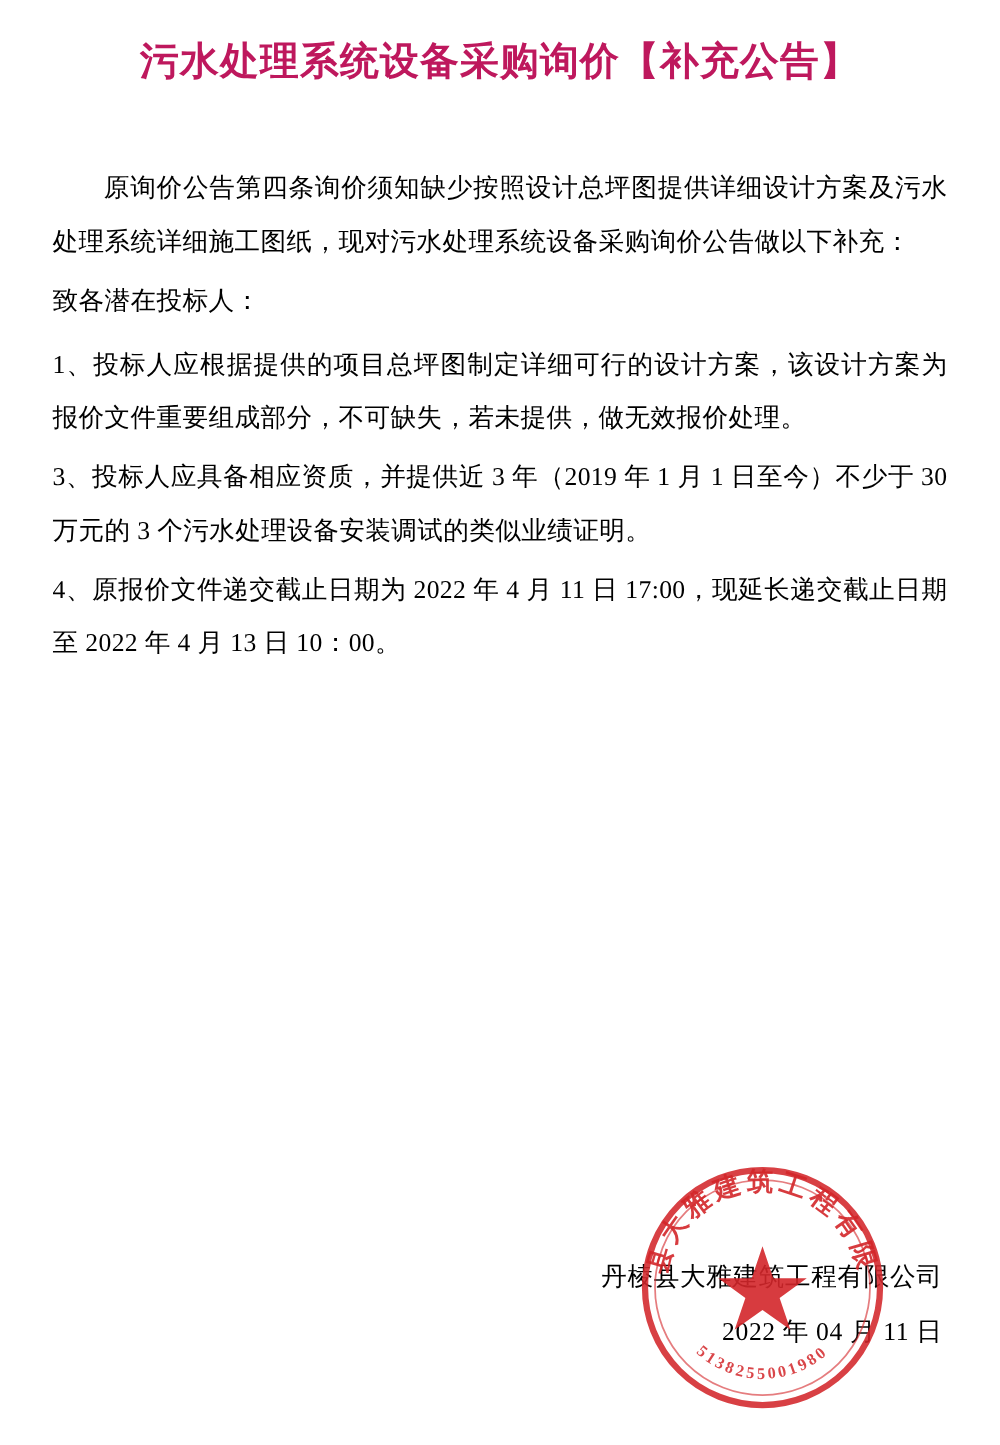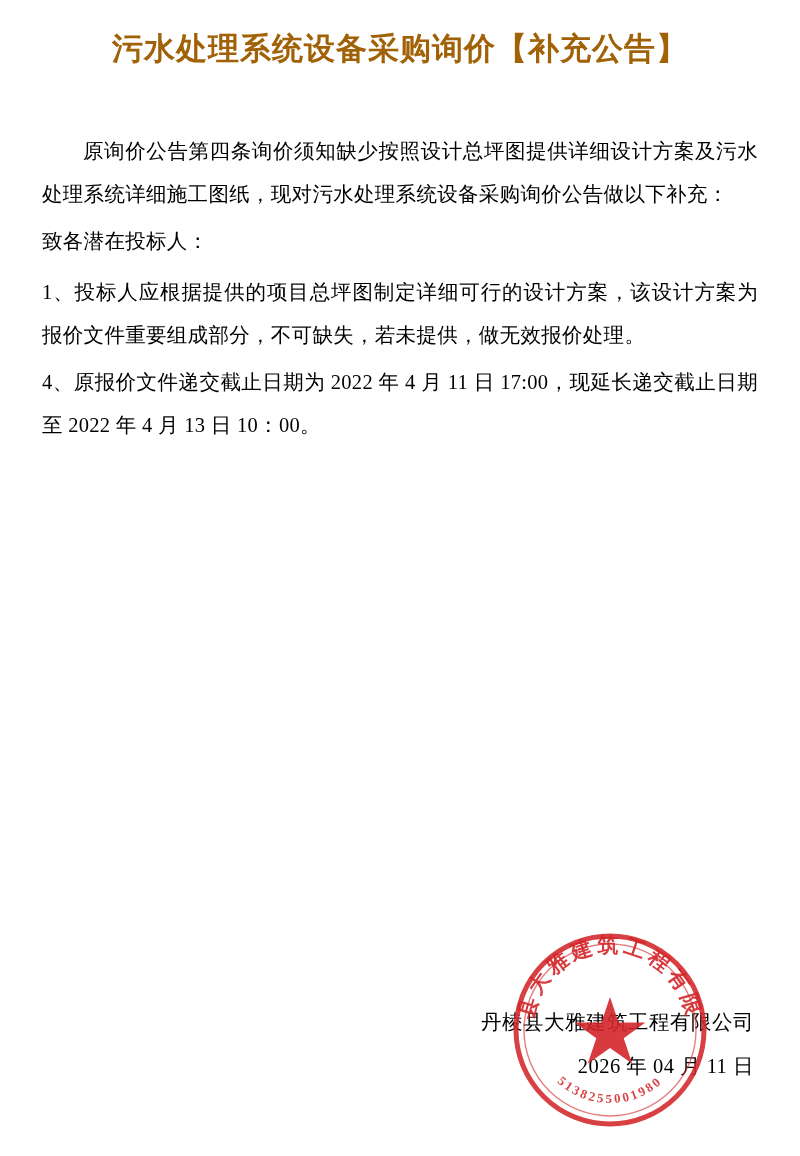--- a/index.html
+++ b/index.html
@@ -23,21 +23,21 @@
   .doc-title {
     position: absolute;
     left: 0;
     top: 28px;
     width: 800px;
     text-align: center;
     font-family: "Liberation Serif", "DejaVu Serif", serif;
     font-weight: bold;
     font-size: 31px;
     letter-spacing: 1px;
-    color: #a16207;
+    color: #be185d;
   }
   .body-block {
     position: absolute;
     left: 42px;
     top: 130px;
     width: 716px;
   }
   .para {
     font-size: 20.5px;
     line-height: 43px;
@@ -86,26 +86,27 @@
 <body>
 
 <div id="page">
 
   <div class="doc-title">污水处理系统设备采购询价【补充公告】</div>
 
   <div class="body-block">
     <p class="para indent">原询价公告第四条询价须知缺少按照设计总坪图提供详细设计方案及污水处理系统详细施工图纸，现对污水处理系统设备采购询价公告做以下补充：</p>
     <p class="para salutation">致各潜在投标人：</p>
     <p class="para">1、投标人应根据提供的项目总坪图制定详细可行的设计方案，该设计方案为报价文件重要组成部分，不可缺失，若未提供，做无效报价处理。</p>
+    <p class="para">3、投标人应具备相应资质，并提供近 3 年（2019 年 1 月 1 日至今）不少于 30 万元的 3 个污水处理设备安装调试的类似业绩证明。</p>
     <p class="para">4、原报价文件递交截止日期为 2022 年 4 月 11 日 17:00，现延长递交截止日期至 2022 年 4 月 13 日 10：00。</p>
   </div>
 
   <div class="sign-block">
     <div class="sign-line">丹棱县大雅建筑工程有限公司</div>
-    <div class="sign-line">2026 年 04 月 11 日</div>
+    <div class="sign-line">2022 年 04 月 11 日</div>
   </div>
 
   <div class="seal">
     <svg width="210" height="210" viewBox="0 0 210 210" xmlns="http://www.w3.org/2000/svg">
       <defs>
         <path id="arcPath" d="M 27,105 A 78,78 0 1 1 183,105" fill="none"></path>
         <path id="arcBottom" d="M 38,140 A 78,78 0 0 0 172,140" fill="none"></path>
       </defs>
       <circle cx="105" cy="105" r="94" fill="none" stroke="#d3262a" stroke-width="5" opacity="0.88"></circle>
       <circle cx="105" cy="105" r="86" fill="none" stroke="#d3262a" stroke-width="1.4" opacity="0.6"></circle>

